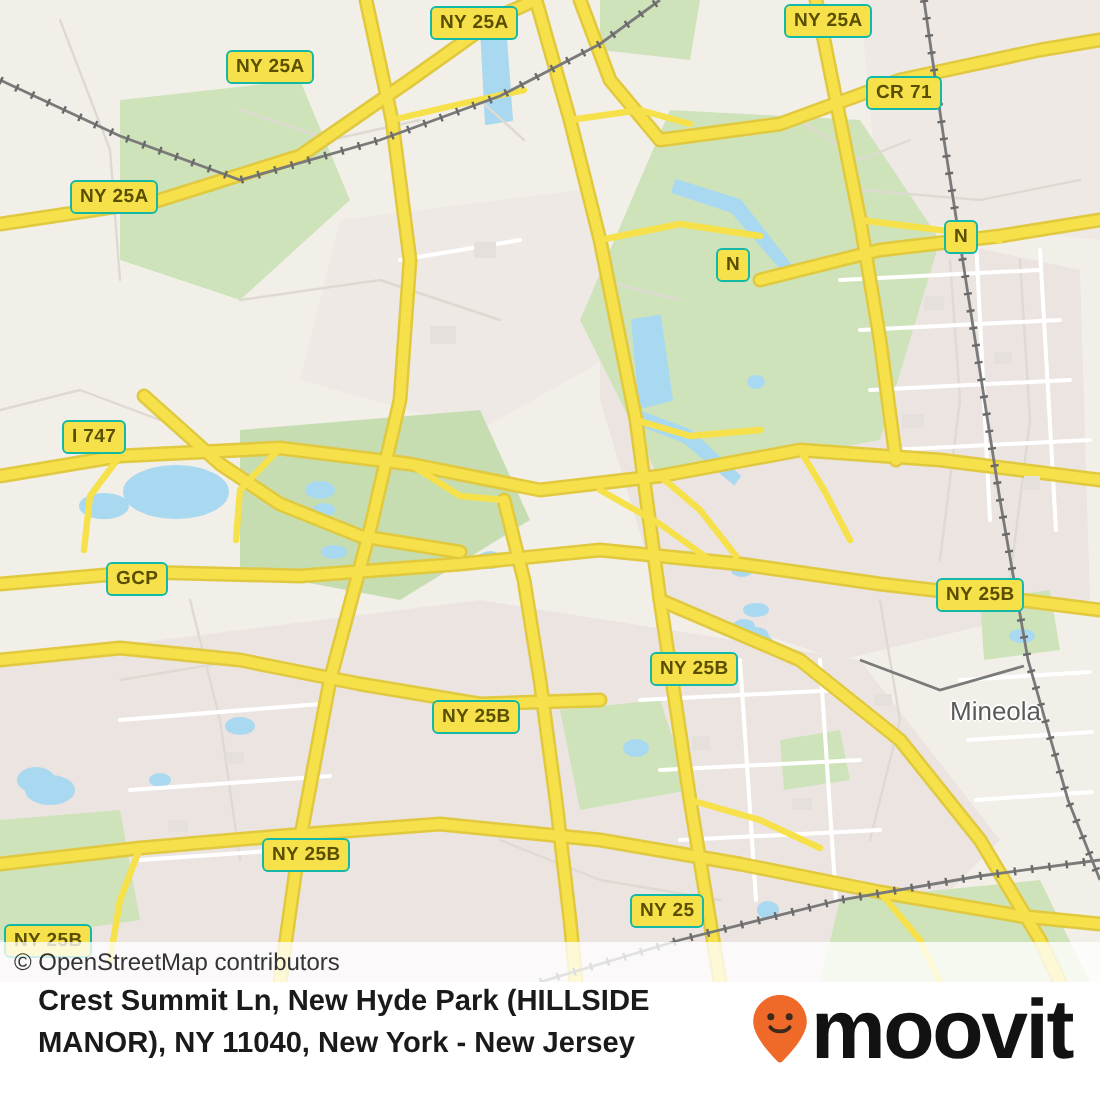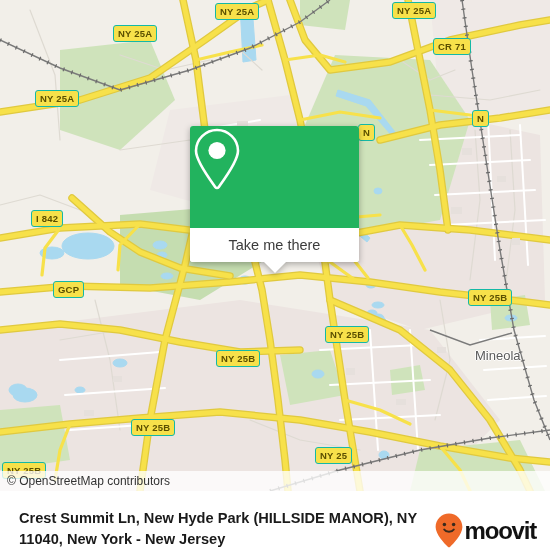--- a/index.html
+++ b/index.html
@@ -90,40 +90,40 @@
     width:0;height:0;
     border-left:11px solid transparent;
     border-right:11px solid transparent;
     border-top:11px solid #ffffff;
   }
 
   
   #footer{
     position:absolute;left:0;top:491px;width:550px;height:59px;
     background:#ffffff;
-    display:flex;align-items:flex-end;
+    display:flex;align-items:flex-start;
     box-sizing:border-box;
   }
   #footer-text{
     flex:1 1 auto;
     padding-left:19px;
     padding-right:8px;
     color:#1a1a1a;
     font-size:14.6px;
     line-height:21px;
     font-weight:bold;
     font-family:"Liberation Sans", sans-serif;
   }
   #brand{
     flex:0 0 auto;
     display:flex;align-items:center;
     padding-right:14px;
   }
   #brand-word{
-    font-size:24px;
+    font-size:42px;
     font-weight:bold;
     color:#121212;
     letter-spacing:-1.2px;
     font-family:"Liberation Sans", sans-serif;
     margin-left:1px;
   }
 </style>
 </head>
 <body>
 
@@ -309,43 +309,31 @@
 
     <div class="placelabel" style="left:455px;top:348px;padding-left:20px;">Mineola</div>
 
     <div class="shield" style="left:215px;top:3px;">NY 25A</div>
     <div class="shield" style="left:392px;top:2px;">NY 25A</div>
     <div class="shield" style="left:113px;top:25px;">NY 25A</div>
     <div class="shield" style="left:397px;top:38px;margin-left:36px;">CR 71</div>
     <div class="shield" style="left:35px;top:90px;">NY 25A</div>
     <div class="shield sq" style="left:358px;top:124px;">N</div>
     <div class="shield sq" style="left:472px;top:110px;">N</div>
-    <div class="shield" style="left:31px;top:210px;">I 842</div>
+    <div class="shield" style="left:31px;top:210px;">I 747</div>
     <div class="shield" style="left:13px;top:281px;margin-left:40px;">GCP</div>
     <div class="shield" style="left:468px;top:289px;">NY 25B</div>
     <div class="shield" style="left:325px;top:326px;">NY 25B</div>
     <div class="shield" style="left:216px;top:350px;">NY 25B</div>
     <div class="shield" style="left:131px;top:419px;">NY 25B</div>
     <div class="shield" style="left:291px;top:447px;margin-left:24px;">NY 25</div>
     <div class="shield" style="left:2px;top:462px;">NY 25B</div>
 
     <div id="attrib">© OpenStreetMap contributors</div>
 
-    <div id="popup">
-      <div id="popup-body">
-        <div id="popup-green">
-          <svg width="54" height="66" viewBox="0 0 54 66">
-            <path d="M27 4 C15.5 4 6 13.3 6 24.8 C6 35.2 19.5 53 25.4 61.2 C26.2 62.3 27.8 62.3 28.6 61.2 C34.5 53 48 35.2 48 24.8 C48 13.3 38.5 4 27 4 Z" fill="none" stroke="#ffffff" stroke-width="2.6"></path>
-            <circle cx="27" cy="24.5" r="8.6" fill="#ffffff"></circle>
-          </svg>
-        </div>
-        <div id="popup-label">Take me there</div>
-      </div>
-      <div id="popup-tail"></div>
-    </div>
 
   </div>
 
   <div id="footer">
     <div id="footer-text">Crest Summit Ln, New Hyde Park (HILLSIDE MANOR), NY 11040, New York - New Jersey</div>
     <div id="brand">
       <svg width="30" height="38" viewBox="0 0 30 38">
         <path d="M15 1.5 C7.6 1.5 1.6 7.5 1.6 14.9 C1.6 22.2 10.6 31.5 13.8 34.7 C14.5 35.4 15.5 35.4 16.2 34.7 C19.4 31.5 28.4 22.2 28.4 14.9 C28.4 7.5 22.4 1.5 15 1.5 Z" fill="#ef6a29"></path>
         <circle cx="10.4" cy="12.4" r="1.75" fill="#3a2a1c"></circle>
         <circle cx="19.6" cy="12.4" r="1.75" fill="#3a2a1c"></circle>

